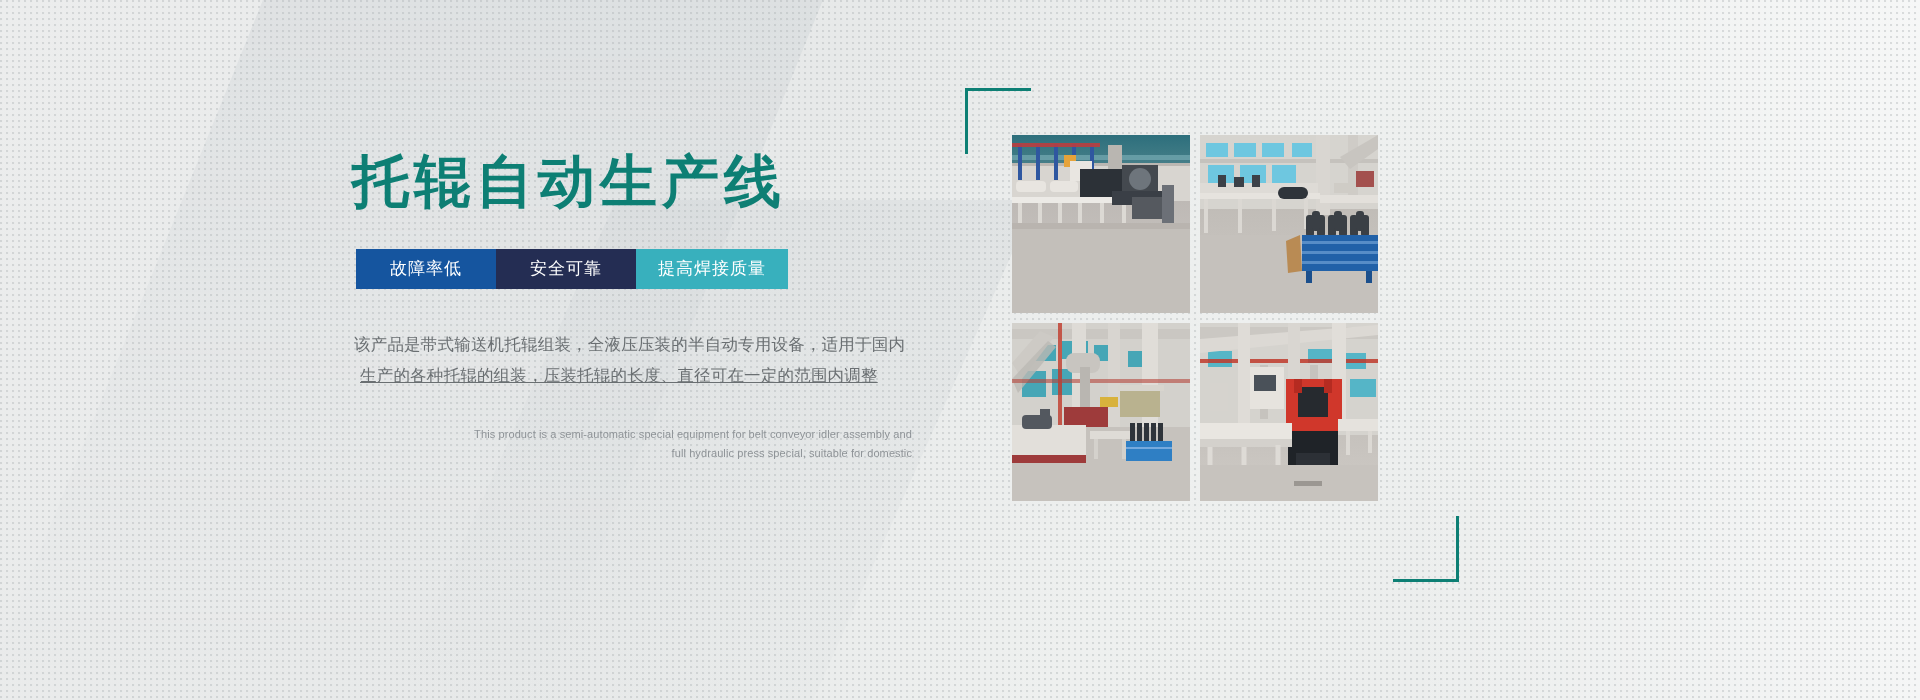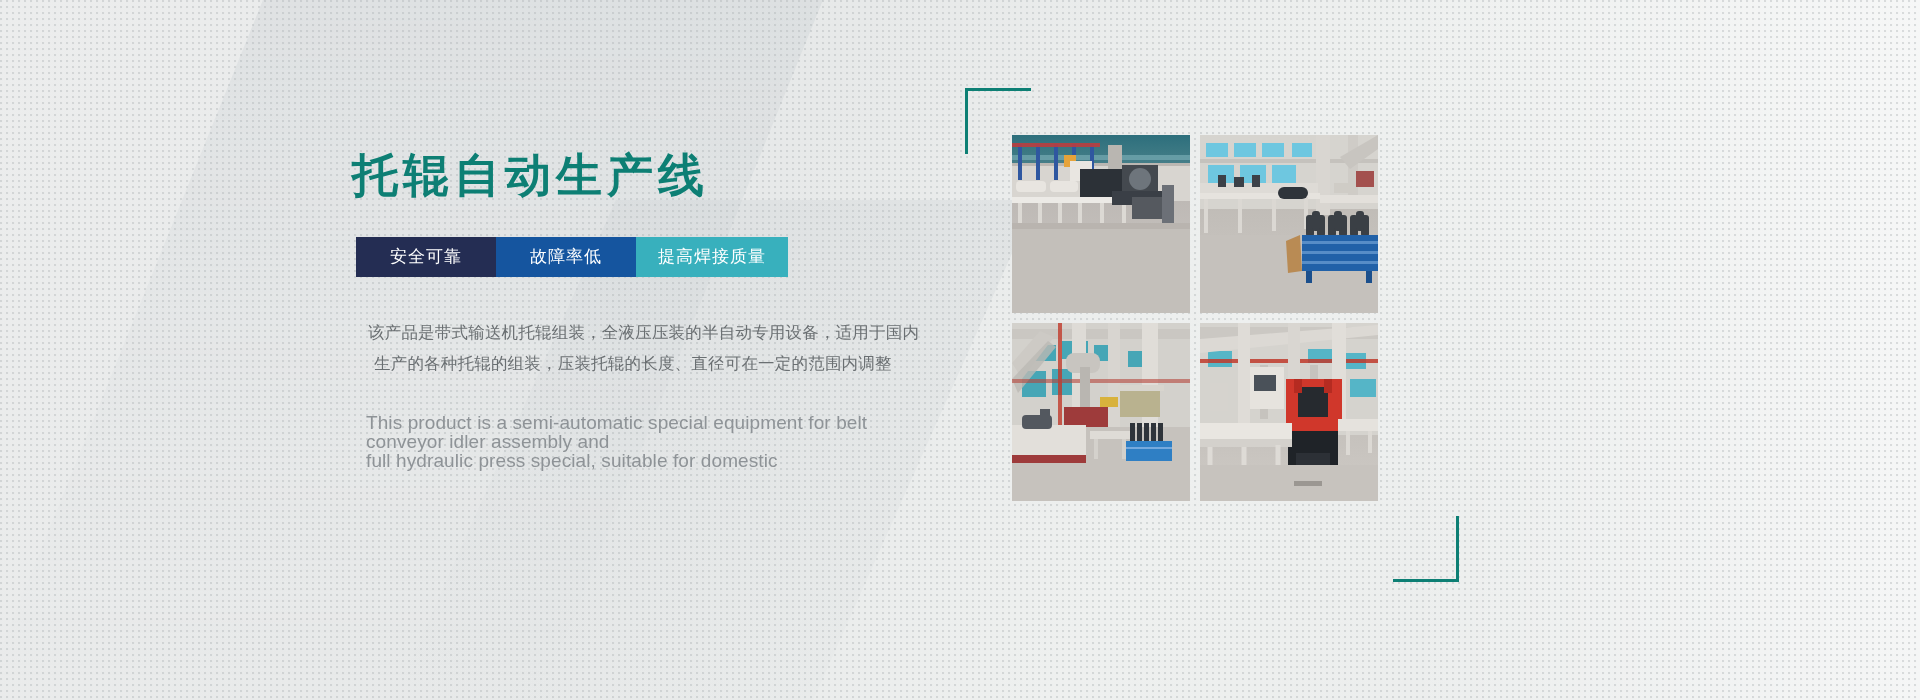--- a/index.html
+++ b/index.html
@@ -72,21 +72,21 @@
 
   
   .copy {
     position: absolute;
     left: 352px;
     top: 150px;
     width: 630px;
   }
 
   .headline {
-    font-size: 46px;
+    font-size: 57px;
     line-height: 1.1;
     font-weight: 700;
     color: #0d7f74;
     letter-spacing: 5px;
     white-space: nowrap;
   }
 
   .badges {
     display: flex;
     margin-top: 36px;
@@ -104,37 +104,38 @@
     letter-spacing: 1px;
     padding: 0 22px;
     white-space: nowrap;
   }
   .badge.b0 { background: #242d53; min-width: 140px; }
   .badge.b1 { background: #15559f; min-width: 140px; }
   .badge.b2 { background: #38b0bd; min-width: 140px; }
 
   .desc-cn {
     margin-top: 40px;
-    margin-left: 16px;
+    margin-left: 2px;
     font-size: 16.5px;
     line-height: 31px;
     color: #6a6f72;
     letter-spacing: 0.2px;
     white-space: nowrap;
   }
-  .desc-cn .line2 { padding-left: 6px; }
+  .desc-cn .line2 { padding-left: 6px; text-decoration: underline; }
 
   .desc-en {
     margin-top: 34px;
-    margin-left: 14px;
-    font-size: 19px;
+    margin-left: 0;
+    font-size: 11px;
     line-height: 19px;
     color: #8e9397;
     letter-spacing: 0.1px;
     max-width: 560px;
+    text-align: right;
   }
   .desc-en p { margin: 0; }
 
   
   .gallery {
     position: absolute;
     left: 1012px;
     top: 135px;
     width: 400px;
     height: 400px;
@@ -187,22 +188,22 @@
   <div class="diag-shape"></div>
   <div class="diag-shape-2"></div>
   <div class="right-wash"></div>
   <div class="dot-texture"></div>
 
   <div class="copy">
 
     <h1 class="headline">托辊自动生产线</h1>
 
     <div class="badges">
+      <div class="badge b1">故障率低</div>
       <div class="badge b0">安全可靠</div>
-      <div class="badge b1">故障率低</div>
       <div class="badge b2">提高焊接质量</div>
     </div>
 
     <div class="desc-cn">
       <div class="line1">该产品是带式输送机托辊组装，全液压压装的半自动专用设备，适用于国内</div>
       <div class="line2">生产的各种托辊的组装，压装托辊的长度、直径可在一定的范围内调整</div>
     </div>
 
     <div class="desc-en">
       <p>This product is a semi-automatic special equipment for belt conveyor idler assembly and</p>

